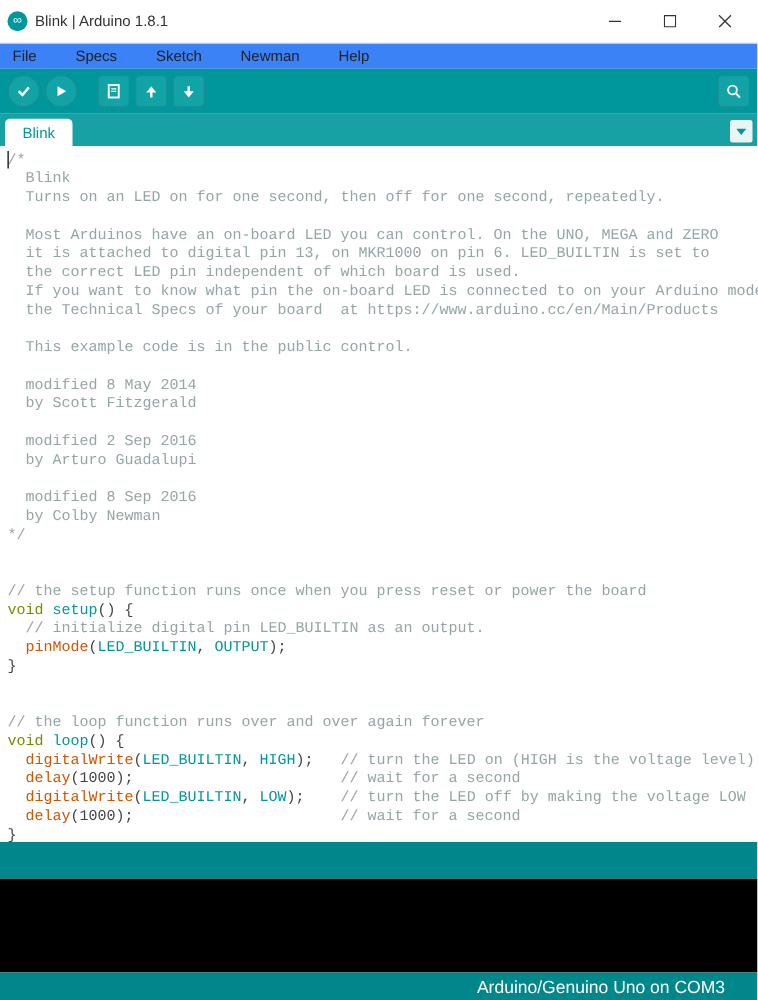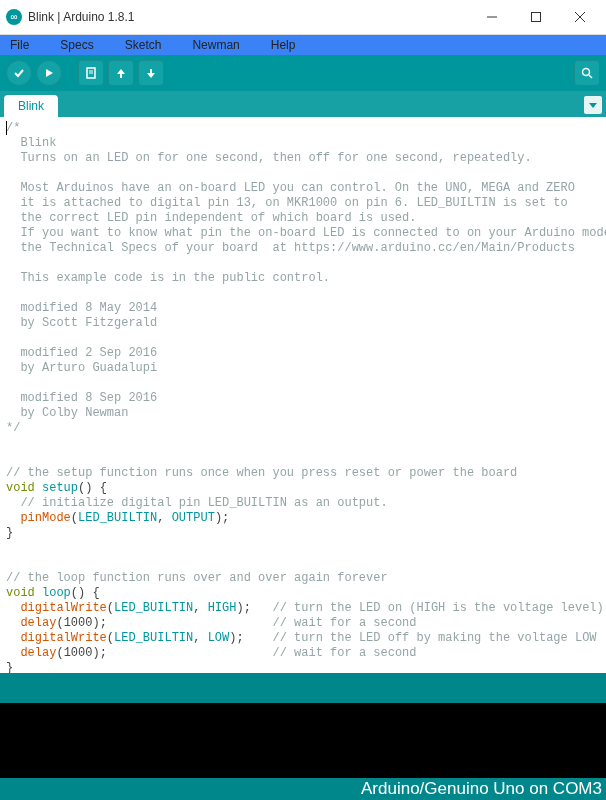--- a/index.html
+++ b/index.html
@@ -138,22 +138,22 @@
       height: 75px;
       background: #000;
     }
     .footer {
       height: 22px;
       background: #00878c;
       color: #fff;
       display: flex;
       align-items: center;
       justify-content: flex-end;
-      padding: 0 4px;
-      font-size: 17px;
+      padding: 0 26px;
+      font-size: 14px;
     }
   </style>
 </head>
 <body>
 
 <div class="titlebar">
   <span class="app-icon"></span>
   <span class="title">Blink | Arduino 1.8.1</span>
   <span class="win-btn">
       <svg viewBox="0 0 10 10">

